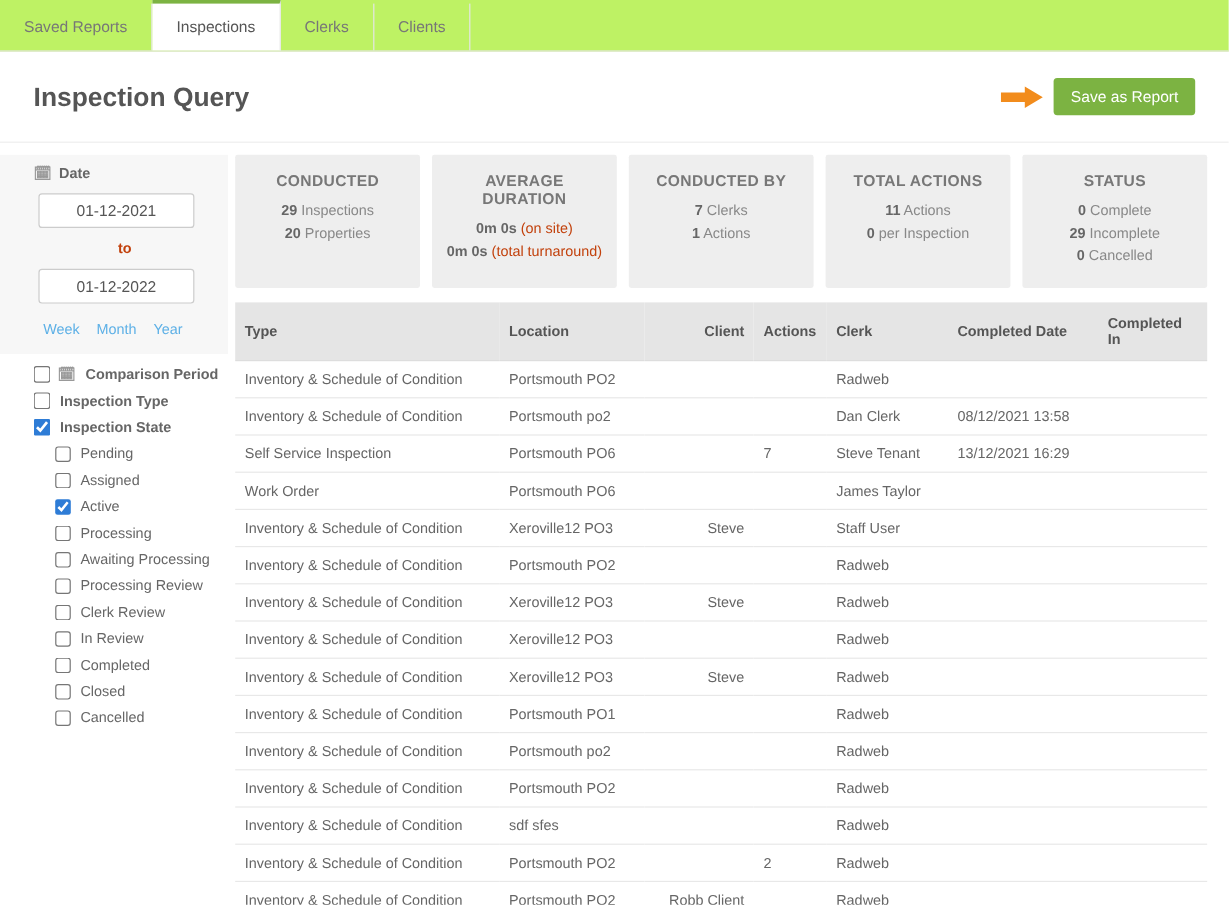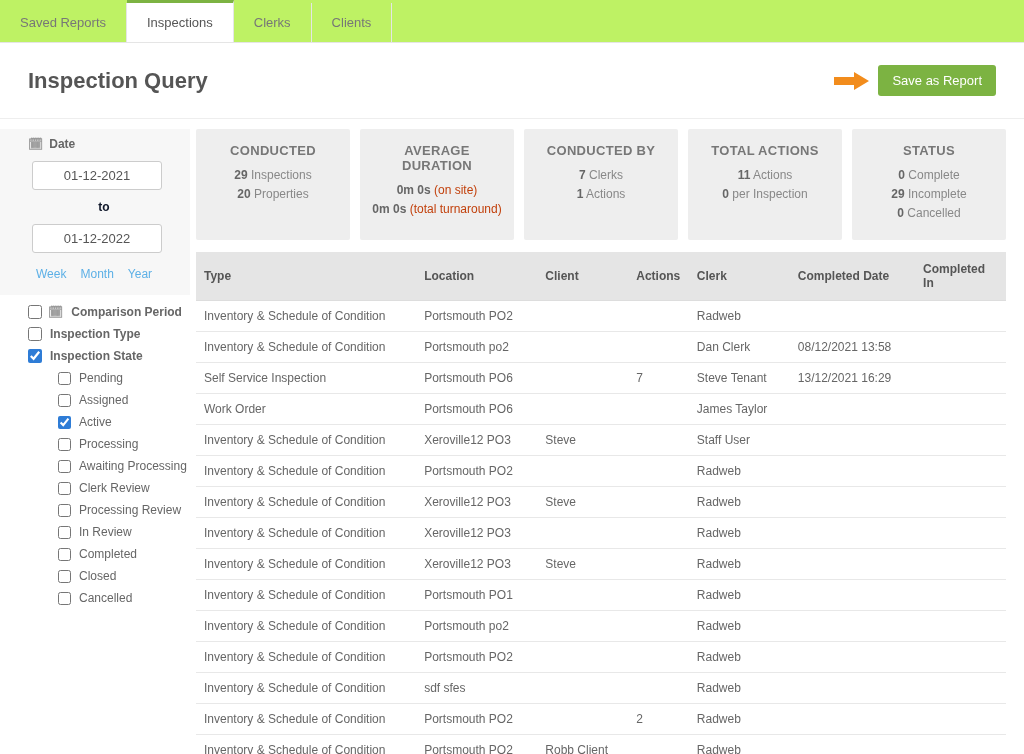--- a/index.html
+++ b/index.html
@@ -23,48 +23,48 @@
   .main { display: flex; }
   .side { width: 190px; padding: 10px 0 0 0; }
   .content { flex: 1; padding: 10px 18px 0 6px; }
 
   
   .filter-block { padding: 8px 10px 12px 28px; }
   .filter-block.gray { background: #f7f7f7; margin: 0 0 6px 0; }
   .filter-title { font-size: 12px; font-weight: 700; color: #666; display: flex; align-items: center; gap: 6px; }
   .filter-title .cal { color:#999; }
   .date-input { width: 130px; border: 1px solid #ccc; background: #fff; border-radius: 3px; padding: 6px 10px; text-align: center; font-size: 13px; margin: 10px 0 0 4px; display:block; color:#555;}
-  .to-label { text-align:center; font-size:12px; font-weight:700; color:#0f172a; margin:10px 0 0 0; }
+  .to-label { text-align:center; font-size:12px; font-weight:700; color:#c2410c; margin:10px 0 0 0; }
   .quick-links { display:flex; gap:14px; font-size:12px; margin:14px 0 2px 8px; }
   .quick-links span { color:#5db0e6; cursor:pointer; }
 
   .check-row { display:flex; align-items:center; gap:8px; padding: 4px 0 4px 28px; font-size:12px; font-weight:700; color:#666;}
   .check-row input { width:14px; height:14px; }
   .check-row input.blue-check { accent-color:#2e7cd6; }
   .check-row .cal-ico { color:#999; margin-left: -2px;}
-  .state-list { padding-left: 58px; }
+  .state-list { padding-left: 46px; }
   .state-list .state-row { display:flex; align-items:center; gap:8px; padding:4px 0; font-size:12px; color:#666; font-weight:400;}
   .state-list .state-row input { width:13px; height:13px; accent-color:#2e7cd6;}
 
   
   .cards { display:flex; gap:10px; margin-bottom: 12px;}
   .card { background:#eee; border-radius:2px; flex:1; padding:14px 8px 16px; text-align:center; }
   .card h3 { font-size:13px; font-weight:800; color:#777; letter-spacing:0.3px; margin-bottom:8px; }
   .card .lines { font-size:12px; color:#888; line-height:1.6; }
   .card .lines b { color:#666; font-weight:700; }
   .card .lines .faint { color:#c2410c; }
 
   
   table { width:100%; border-collapse:collapse; font-size:12px; }
   thead tr { background:#e5e5e5; }
   th { text-align:left; padding:10px 8px; font-weight:700; color:#555; border-bottom:1px solid #ddd;}
   td { padding:8px 8px; color:#666; border-bottom:1px solid #e8e8e8; }
   th:nth-child(1), td:nth-child(1) { width: 218px; }
   th:nth-child(2), td:nth-child(2) { width: 120px; }
-  th:nth-child(3), td:nth-child(3) { width: 90px; }
+  th:nth-child(3), td:nth-child(3) { width: 90px; text-align: right; }
   th:nth-child(4), td:nth-child(4) { width: 60px; }
   th:nth-child(5), td:nth-child(5) { width: 100px; }
   th:nth-child(6), td:nth-child(6) { width: 124px; }
   th:nth-child(7), td:nth-child(7) { width: 90px; }
 </style>
 </head>
 <body>
 <div class="page">
 
 <div class="tabs">
@@ -136,25 +136,25 @@
           <div class="state-row">
             <input type="checkbox" style="">
             <span>Processing</span>
           </div>
           <div class="state-row">
             <input type="checkbox" style="">
             <span>Awaiting Processing</span>
           </div>
           <div class="state-row">
             <input type="checkbox" style="">
+            <span>Processing Review</span>
+          </div>
+          <div class="state-row">
+            <input type="checkbox" style="">
             <span>Clerk Review</span>
-          </div>
-          <div class="state-row">
-            <input type="checkbox" style="">
-            <span>Processing Review</span>
           </div>
           <div class="state-row">
             <input type="checkbox" style="">
             <span>In Review</span>
           </div>
           <div class="state-row">
             <input type="checkbox" style="">
             <span>Completed</span>
           </div>
           <div class="state-row">

